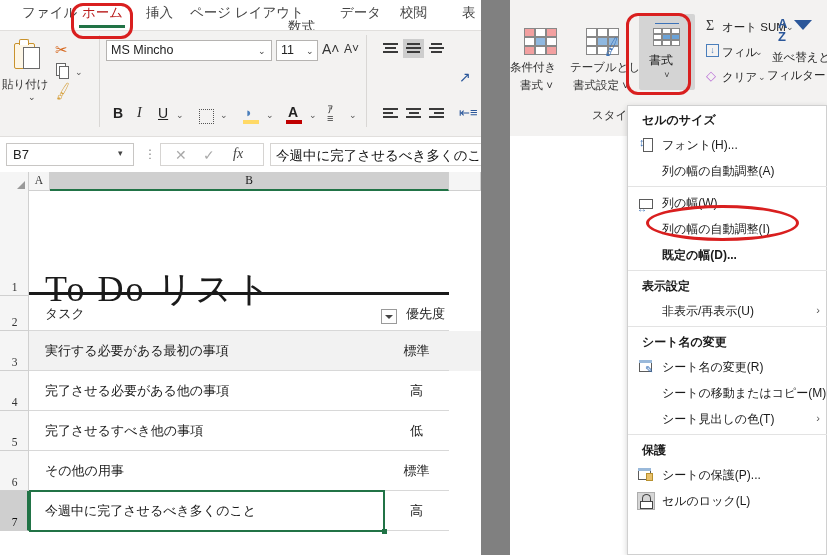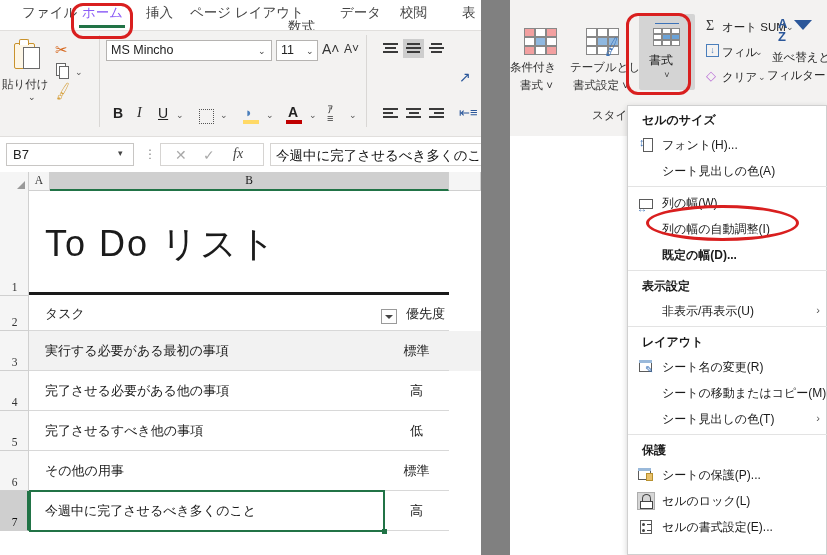--- a/index.html
+++ b/index.html
@@ -10,21 +10,21 @@
     background: #ffffff;
   }
   #root { position: relative; width: 827px; height: 555px; }
 
   
   .pane-left { position: absolute; left: 0; top: 0; width: 481px; height: 555px; overflow: hidden; background: #fff; }
 
   
   .tabstrip { position: absolute; left: 0; top: 0; width: 481px; height: 30px; background: #fff; }
   .tab { position: absolute; top: 4px; font-size: 13.5px; color: #444; white-space: nowrap; }
-  .tab.active { color: #8b5cf6; }
+  .tab.active { color: #b91c1c; }
   .tab-underline { position: absolute; height: 2.5px; background: #217346; }
 
   .ribbon { position: absolute; left: 0; top: 30px; width: 481px; height: 106px; background: #f3f2f1; border-top: 1px solid #e1dfdd; }
   .grp-divider { position: absolute; top: 4px; width: 1px; height: 92px; background: #d9d7d5; }
   .grp-label { position: absolute; font-size: 11px; color: #444; white-space: nowrap; }
 
   
   .paste-ico { position: absolute; left: 14px; top: 8px; width: 30px; height: 34px; }
   .paste-body { position: absolute; left: 0; top: 4px; width: 21px; height: 26px; border: 1.6px solid #c9922c; border-radius: 2px; background: #fdf6e6; }
   .paste-tab { position: absolute; left: 5px; top: 0px; width: 10px; height: 6px; border: 1.6px solid #c9922c; border-bottom: none; border-radius: 2px 2px 0 0; background: #fff; }
@@ -84,21 +84,21 @@
 
   .gridarea { position: absolute; left: 0; top: 191px; width: 481px; height: 364px; background: #fff; }
   .rowhdr { position: absolute; left: 0; width: 29px; border-bottom: 1px solid #d0d0d0; border-right: 1px solid #d0d0d0; background: #f5f5f5; font-size: 11.5px; color: #333; text-align: center; font-family: "Liberation Serif", serif; }
   .rowhdr.selrow { background: #cfcfcf; border-right: 2.5px solid #217346; color: #111; }
   .rowhdr span { position: absolute; left: 0; width: 29px; bottom: 2px; }
 
   .cellrow { position: absolute; left: 29px; width: 452px; }
   .c-b { position: absolute; left: 0; height: 100%; }
   .c-c { position: absolute; height: 100%; }
 
-  .title-cell { font-family: Liberation Sans, sans-serif; font-size: 36px; color: #1b1b1b; letter-spacing: 2px; padding-left: 16px; white-space: nowrap; }
+  .title-cell { font-family: Liberation Serif, serif; font-size: 36px; color: #1b1b1b; letter-spacing: 2px; padding-left: 16px; white-space: nowrap; margin-top: 46px; }
   .title-rule { position: absolute; left: 29px; width: 420px; height: 3px; background: #1a1a1a; }
 
   .hdr-cell { font-size: 13px; color: #222; padding-left: 16px; font-family: "Liberation Serif", serif; }
   .task-cell { font-size: 13px; color: #1a1a1a; padding-left: 16px; font-family: "Liberation Serif", serif; white-space: nowrap; }
   .pri-cell { font-size: 13px; color: #1a1a1a; text-align: center; font-family: "Liberation Serif", serif; }
   .banded { background: #f2f2f2; }
   .rowline { position: absolute; left: 29px; width: 420px; height: 1px; background: #d8d8d8; }
 
   .filter-btn { position: absolute; width: 16px; height: 15px; border: 1px solid #9a9a9a; background: #fdfdfd; }
   .filter-btn i { position: absolute; left: 3px; top: 5px; width: 0; height: 0; border-left: 4px solid transparent; border-right: 4px solid transparent; border-top: 4px solid #444; }
@@ -443,21 +443,21 @@
 
       <div class="mi" style="top:26px;">
         <div class="mi-ico">
           <div class="ic-box" style="left:6px; top:2px; width:10px; height:14px;"></div>
           <div class="ic-arrowv">↕</div>
         </div>
         <div class="mi-txt">フォント(H)...</div>
       </div>
 
       <div class="mi" style="top:52px;">
-        <div class="mi-txt noico">シート見出しの色(A)</div>
+        <div class="mi-txt noico">列の幅の自動調整(A)</div>
       </div>
 
       <div class="msep" style="top:80px;"></div>
 
       <div class="mi" style="top:84px;">
         <div class="mi-ico">
           <div class="ic-box" style="left:2px; top:5px; width:14px; height:10px;"></div>
           <div class="ic-arrowh">↔</div>
         </div>
         <div class="mi-txt">列の幅(W)...</div>
@@ -476,21 +476,21 @@
         <span>表示設定</span>
       </div>
 
       <div class="mi" style="top:192px;">
         <div class="mi-txt noico">非表示/再表示(U)</div>
         <div class="mi-arrow">›</div>
       </div>
 
       <div class="msep" style="top:220px;"></div>
       <div class="mhdr" style="top:224px;">
-        <span>レイアウト</span>
+        <span>シート名の変更</span>
       </div>
 
       <div class="mi" style="top:248px;">
         <div class="mi-ico">
           <div class="ic-box" style="left:2px; top:2px; width:13px; height:12px; background:#fff;"></div>
           <div class="ic-box" style="left:2px; top:2px; width:13px; height:3px; background:#9ab9da; border:none;"></div>
           <div style="position:absolute; left:8px; top:6px; font-size:10px; color:#3b72b8;">✎</div>
         </div>
         <div class="mi-txt">シート名の変更(R)</div>
       </div>
@@ -519,30 +519,20 @@
 
       <div class="mi" style="top:356px;">
         <div class="mi-ico">
           <div class="ic-box" style="left:1px; top:2px; width:13px; height:12px; background:#fff;"></div>
           <div class="ic-box" style="left:1px; top:2px; width:13px; height:3px; background:#9ab9da; border:none;"></div>
           <div style="position:absolute; left:9px; top:7px; width:7px; height:8px; background:#e8c06a; border:1px solid #b8912f;"></div>
         </div>
         <div class="mi-txt">シートの保護(P)...</div>
       </div>
 
-      <div class="mi" style="top:408px;">
-        <div class="mi-ico">
-          <div class="ic-box" style="left:3px; top:2px; width:12px; height:14px;"></div>
-          <div style="position:absolute; left:5px; top:5px; width:3px; height:3px; background:#444; border-radius:50%;"></div>
-          <div style="position:absolute; left:5px; top:11px; width:3px; height:3px; background:#444; border-radius:50%;"></div>
-          <div style="position:absolute; left:10px; top:6px; width:4px; height:1.2px; background:#444;"></div>
-          <div style="position:absolute; left:10px; top:12px; width:4px; height:1.2px; background:#444;"></div>
-        </div>
-        <div class="mi-txt">セルの書式設定(E)...</div>
-      </div>
     </div>
   </div>
 
   <div class="annot-rect" style="left:71px; top:3px; width:62px; height:36px;"></div>
   <div class="annot-rect" style="left:626px; top:13px; width:65px; height:82px;"></div>
   <div class="annot" style="left:646px; top:205px; width:153px; height:36px;"></div>
 
 </div>
 
 </body></html>

